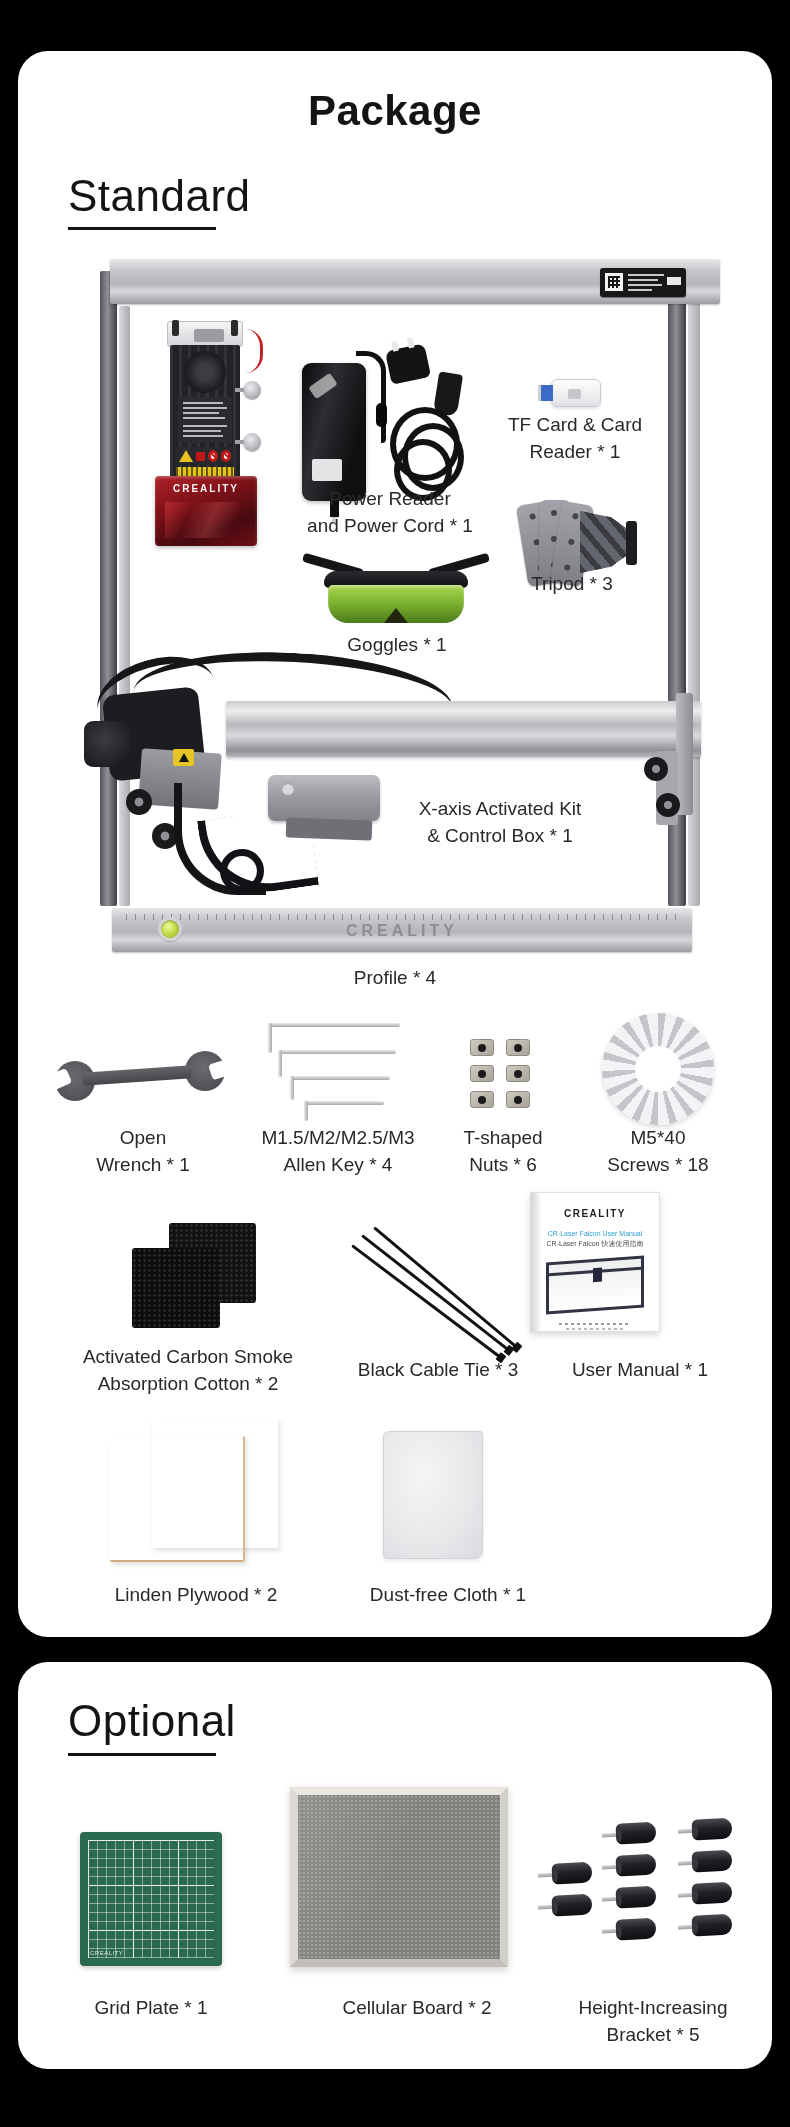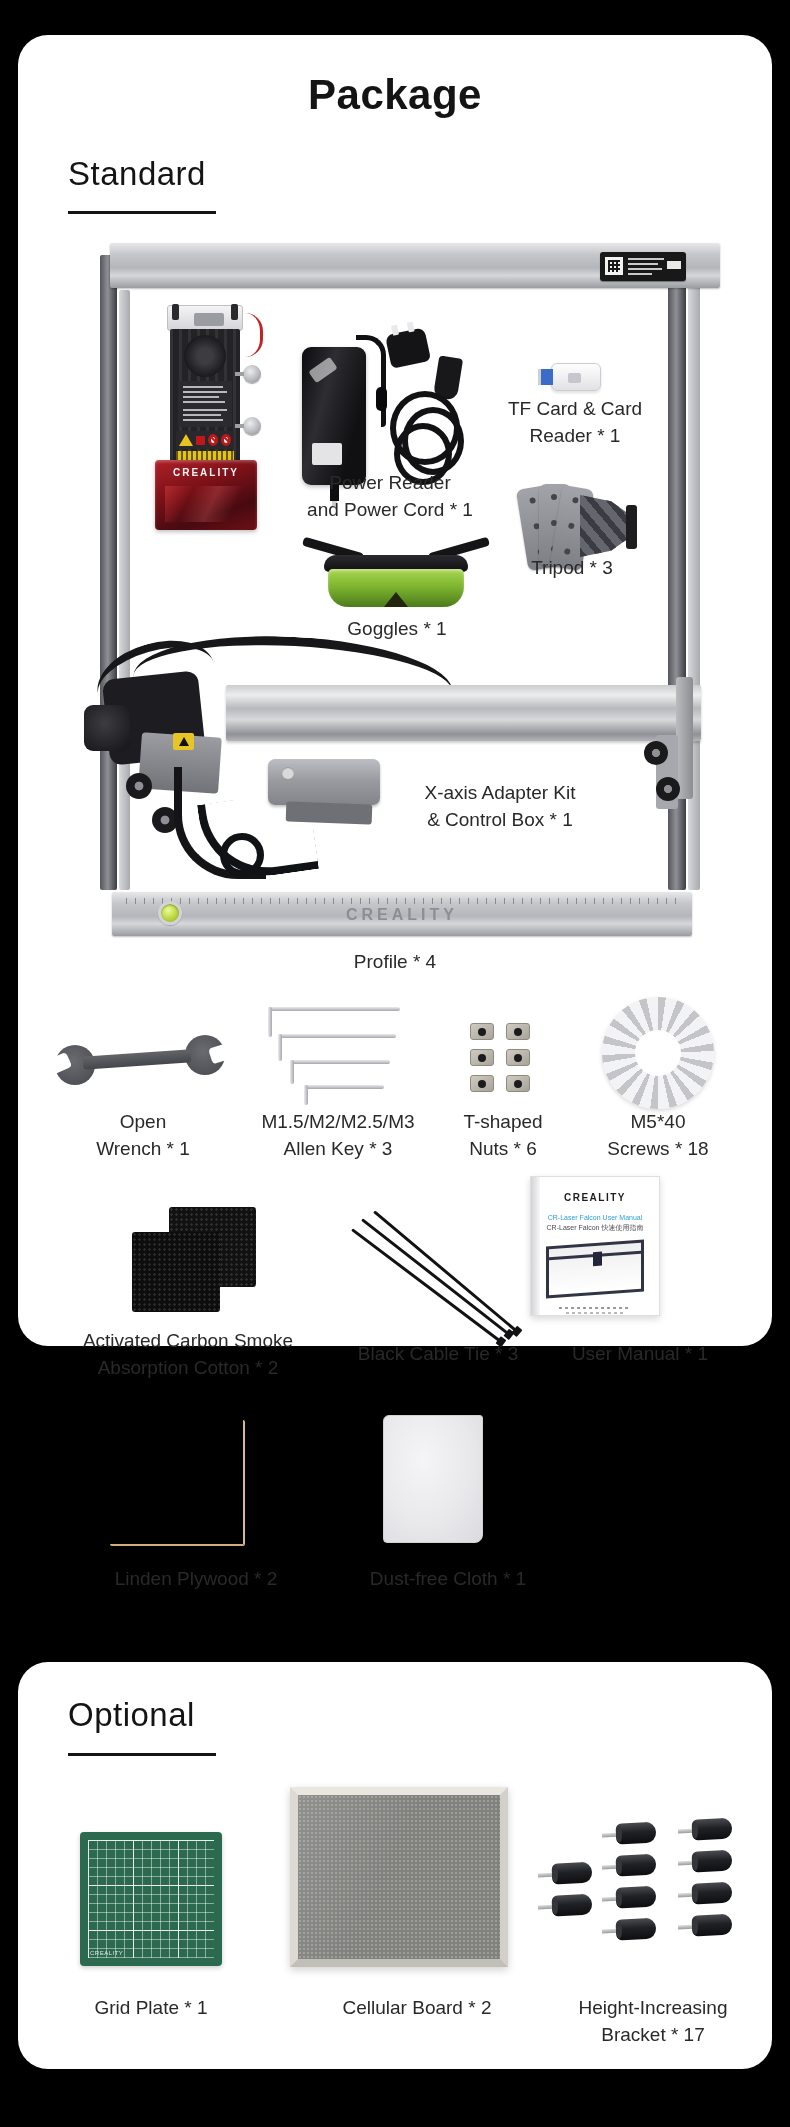--- a/index.html
+++ b/index.html
@@ -1,23 +1,23 @@
 <!DOCTYPE html>
 <html><head>
 <meta charset="utf-8">
 <style>
   *{margin:0;padding:0;box-sizing:border-box}
   html,body{width:790px;height:2127px}
   body{background:#000;position:relative;font-family:"Liberation Sans",sans-serif;overflow:hidden}
   .abs{position:absolute}
   .card{position:absolute;left:18px;width:754px;background:#fff;border-radius:30px}
-  #card-standard{top:35px;height:1311px}
+  #card-standard{top:51px;height:1586px}
   #card-optional{top:1662px;height:407px}
   .page-title{left:0;width:100%;top:36px;text-align:center;font-size:42px;font-weight:700;color:#141414;letter-spacing:.5px}
-  .section-heading{left:50px;font-size:33px;font-weight:500;color:#141414;letter-spacing:.5px}
+  .section-heading{left:50px;font-size:44px;font-weight:500;color:#141414;letter-spacing:.5px}
   .heading-underline{left:50px;width:148px;height:3px;background:#141414}
   .item-label{font-size:19px;line-height:27px;color:#292929;text-align:center}
   .item-label span{display:block}
 
   
   .h-rail{background:linear-gradient(180deg,#e8e8ea 0%,#c6c7cb 25%,#b5b6bb 55%,#d6d7da 72%,#9b9ca1 100%);border-radius:2px;box-shadow:0 1px 2px rgba(0,0,0,.25)}
   .v-rail{background:linear-gradient(90deg,#55565b 0%,#8e9096 45%,#3c3d42 100%);border-radius:2px}
   .v-rail-lite{background:linear-gradient(90deg,#d8d9db,#a9aaae);border-radius:2px}
   .rail-sticker{background:#181818;border-radius:3px;box-shadow:0 1px 1px rgba(0,0,0,.4)}
   .rs-qr{position:absolute;left:5px;top:5px;width:18px;height:18px;background:#f2f2f2}
@@ -292,21 +292,21 @@
     <span>TF Card &amp; Card</span>
     <span>Reader * 1</span>
   </div>
   <div class="abs item-label" style="left:464px;top:519px;width:180px">
     <span>Tripod * 3</span>
   </div>
   <div class="abs item-label" style="left:289px;top:580px;width:180px">
     <span>Goggles * 1</span>
   </div>
   <div class="abs item-label" style="left:367px;top:744px;width:230px">
-    <span>X-axis Adapter Kit</span>
+    <span>X-axis Activated Kit</span>
     <span>&amp; Control Box * 1</span>
   </div>
   <div class="abs item-label" style="left:277px;top:913px;width:200px">
     <span>Profile * 4</span>
   </div>
 
   <div class="abs" style="left:35px;top:990px;width:180px;height:78px">
     <span class="wr-head" id="wr-head-l" style="left:2px;top:20px"></span>
     <span class="wr-head" id="wr-head-r" style="left:132px;top:10px"></span>
     <div class="wr-bar"></div>
@@ -330,21 +330,21 @@
       <span class="nut"></span>
   </div>
   <div class="screw-ring" style="left:584px;top:962px"></div>
 
   <div class="abs item-label" style="left:30px;top:1073px;width:190px">
     <span>Open</span>
     <span>Wrench * 1</span>
   </div>
   <div class="abs item-label" style="left:210px;top:1073px;width:220px">
     <span>M1.5/M2/M2.5/M3</span>
-    <span>Allen Key * 3</span>
+    <span>Allen Key * 4</span>
   </div>
   <div class="abs item-label" style="left:415px;top:1073px;width:140px">
     <span>T-shaped</span>
     <span>Nuts * 6</span>
   </div>
   <div class="abs item-label" style="left:550px;top:1073px;width:180px">
     <span>M5*40</span>
     <span>Screws * 18</span>
   </div>
 
@@ -452,15 +452,15 @@
   </div>
 
   <div class="abs item-label" style="left:33px;top:332px;width:200px">
     <span>Grid Plate * 1</span>
   </div>
   <div class="abs item-label" style="left:281px;top:332px;width:236px">
     <span>Cellular Board * 2</span>
   </div>
   <div class="abs item-label" style="left:517px;top:332px;width:236px">
     <span>Height-Increasing</span>
-    <span>Bracket * 17</span>
+    <span>Bracket * 5</span>
   </div>
 </div>
 
 </body></html>

